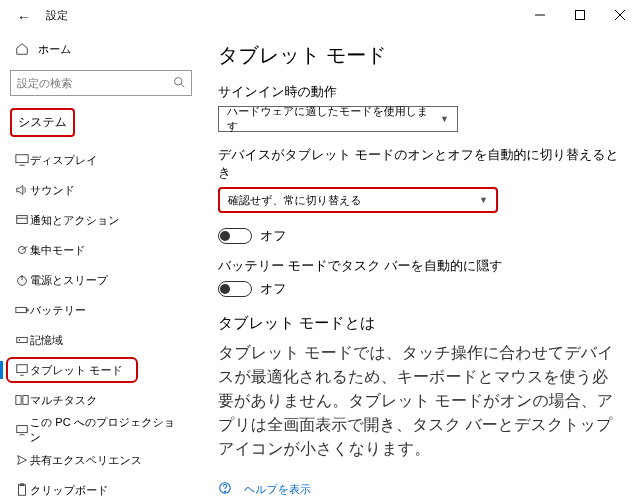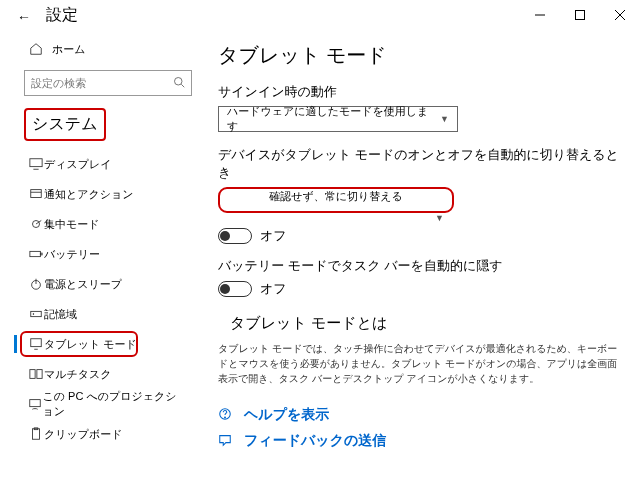--- a/index.html
+++ b/index.html
@@ -1,52 +1,52 @@
 <!DOCTYPE html>
 <html><head>
 <meta charset="utf-8">
 <style>
 * { margin:0; padding:0; box-sizing:border-box; font-family:"Yu Gothic UI","Segoe UI",sans-serif; }
 body { background:#fff; width:640px; height:500px; overflow:hidden; font-size:11px; color:#000; }
 .titlebar { height:30px; display:flex; align-items:center; padding:0 0 0 10px; }
 .back-btn { width:28px; height:28px; display:flex; align-items:center; justify-content:center; font-size:14px; }
-.app-title { margin-left:8px; font-size:16px; }
+.app-title { margin-left:8px; font-size:11px; }
 .win-controls { margin-left:auto; display:flex; }
 .win-btn { width:40px; height:30px; display:flex; align-items:center; justify-content:center; font-size:10px; }
 .win-btn svg { width:10px; height:10px; }
 .body { display:flex; height:470px; }
-.sidebar { width:198px; padding:4px 0 0 14px; overflow:hidden; }
+.sidebar { width:198px; padding:4px 0 0 0; overflow:hidden; }
 .home { display:flex; align-items:center; padding:6px 14px; height:30px; }
 .home .icon { width:16px; display:flex; justify-content:center; }
 .home .lbl { margin-left:8px; }
 .search { margin:6px 6px 8px 10px; height:26px; border:1px solid #999; display:flex; align-items:center; padding:0 6px;justify-content:flex-end; }
 .search input { flex:1; border:none; outline:none; font-size:11px; background:transparent; }
 .search .sicon { color:#666; }
-.cat { margin:4px 10px 8px 10px; padding:4px 6px; border:2px solid #c00; border-radius:4px; display:inline-block; font-size:16px; }
+.cat { margin:4px 10px 8px 10px; padding:4px 6px; border:2px solid #c00; border-radius:4px; display:inline-block; font-size:12px; }
 .nav-item { display:flex; align-items:center; padding:0 14px; height:30px; position:relative; }
 .nav-item .icon { width:16px; display:flex; justify-content:center; color:#333; }
 .nav-item .lbl { }
 .nav-item.highlight { }
 .nav-item.highlight::after { content:""; position:absolute; left:6px; top:2px; right:60px; bottom:2px; border:2px solid #c00; border-radius:6px; pointer-events:none; }
 .nav-item.selected::before { content:""; position:absolute; left:0; top:6px; bottom:6px; width:3px; background:#0078d4; }
 .content { flex:1; padding:8px 20px 0 20px; overflow:hidden; }
 h1 { font-size:20px; font-weight:500; margin:4px 0 14px 0; }
 .sect-label { font-size:13px; margin-bottom:5px; }
 .dropdown { border:1px solid #666; height:26px; width:240px; display:flex; align-items:center; padding:0 8px; font-size:11px; margin-bottom:14px; position:relative;gap:9px; }
 .dropdown .chev { margin-left:auto; font-size:9px; color:#555; }
-.dropdown.highlight { border:2px solid #c00; border-radius:9px; width:236px;flex-direction:column; }
+.dropdown.highlight { border:2px solid #c00; border-radius:4px; width:280px; }
 .toggle-row { display:flex; align-items:center; margin-bottom:12px; }
 .toggle { width:34px; height:16px; border:1px solid #333; border-radius:8px; display:flex; align-items:center; padding:1px; margin-right:8px; }
 .toggle .knob { width:10px; height:10px; background:#333; border-radius:50%; }
 .toggle-label { font-size:13px; }
-h2 { font-size:15px; font-weight:500; margin:16px 0 8px 12px; }
-.desc { font-size:10px; color:#333; line-height:1.5; margin-bottom:20px; }
+h2 { font-size:15px; font-weight:500; margin:16px 0 8px 0; }
+.desc { font-size:16px; color:#333; line-height:1.5; margin-bottom:20px; }
 .link-row { display:flex; align-items:center; margin:8px 0; }
 .link-row .licon { width:16px; margin-right:10px; color:#0066cc; }
-.link-row .ltext { color:#0066cc; font-size:14px;font-weight:bold; }
+.link-row .ltext { color:#0066cc; font-size:11px; }
 .icon svg { width:14px; height:14px; }
 </style>
 </head>
 <body>
 
 <div class="titlebar">
   <div class="back-btn">←</div>
   <div class="app-title">設定</div>
   <div class="win-controls">
     <div class="win-btn">
@@ -92,56 +92,65 @@
           <svg viewBox="0 0 16 16" fill="none" stroke="#333">
             <rect x="1" y="2" width="14" height="9"></rect>
             <line x1="5" y1="14" x2="11" y2="14"></line>
           </svg>
         </span>
         <span class="lbl">ディスプレイ</span>
       </div>
     <div class="nav-item">
         <span class="icon">
           <svg viewBox="0 0 16 16" fill="none" stroke="#333">
+            <path d="M2 6v4h3l4 3V3L5 6z"></path>
+            <path d="M11 5c1 1 1 5 0 6"></path>
+          </svg>
+        </span>
+        <span class="lbl">サウンド</span>
+      </div>
+    <div class="nav-item">
+        <span class="icon">
+          <svg viewBox="0 0 16 16" fill="none" stroke="#333">
             <rect x="2" y="3" width="12" height="9"></rect>
             <line x1="2" y1="6" x2="14" y2="6"></line>
           </svg>
         </span>
         <span class="lbl">通知とアクション</span>
       </div>
     <div class="nav-item">
         <span class="icon">
           <svg viewBox="0 0 16 16" fill="none" stroke="#333">
             <circle cx="8" cy="8" r="4"></circle>
             <path d="M8 8 L14 4"></path>
           </svg>
         </span>
         <span class="lbl">集中モード</span>
       </div>
     <div class="nav-item">
         <span class="icon">
           <svg viewBox="0 0 16 16" fill="none" stroke="#333">
+            <circle cx="8" cy="9" r="5"></circle>
+            <line x1="8" y1="2" x2="8" y2="8"></line>
+          </svg>
+        </span>
+        <span class="lbl">電源とスリープ</span>
+      </div>
+    <div class="nav-item">
+        <span class="icon">
+          <svg viewBox="0 0 16 16" fill="none" stroke="#333">
             <rect x="1" y="5" width="12" height="6"></rect>
             <rect x="13" y="7" width="2" height="2"></rect>
           </svg>
         </span>
         <span class="lbl">バッテリー</span>
       </div>
     <div class="nav-item">
         <span class="icon">
           <svg viewBox="0 0 16 16" fill="none" stroke="#333">
-            <circle cx="8" cy="9" r="5"></circle>
-            <line x1="8" y1="2" x2="8" y2="8"></line>
-          </svg>
-        </span>
-        <span class="lbl">電源とスリープ</span>
-      </div>
-    <div class="nav-item">
-        <span class="icon">
-          <svg viewBox="0 0 16 16" fill="none" stroke="#333">
             <rect x="2" y="5" width="12" height="6"></rect>
             <circle cx="5" cy="8" r="0.5" fill="#333"></circle>
           </svg>
         </span>
         <span class="lbl">記憶域</span>
       </div>
     <div class="nav-item selected highlight">
         <span class="icon">
           <svg viewBox="0 0 16 16" fill="none" stroke="#333">
             <rect x="2" y="2" width="12" height="9"></rect>
@@ -160,20 +169,28 @@
         <span class="lbl">マルチタスク</span>
       </div>
     <div class="nav-item">
         <span class="icon">
           <svg viewBox="0 0 16 16" fill="none" stroke="#333">
             <rect x="2" y="3" width="12" height="8"></rect>
             <path d="M5 14c1-1 5-1 6 0"></path>
           </svg>
         </span>
         <span class="lbl">この PC へのプロジェクション</span>
+      </div>
+    <div class="nav-item">
+        <span class="icon">
+          <svg viewBox="0 0 16 16" fill="none" stroke="#333">
+            <path d="M3 3l10 5-10 5 2-5z"></path>
+          </svg>
+        </span>
+        <span class="lbl">共有エクスペリエンス</span>
       </div>
     <div class="nav-item">
         <span class="icon">
           <svg viewBox="0 0 16 16" fill="none" stroke="#333">
             <rect x="4" y="2" width="8" height="12"></rect>
             <rect x="6" y="1" width="4" height="2"></rect>
           </svg>
         </span>
         <span class="lbl">クリップボード</span>
       </div>

